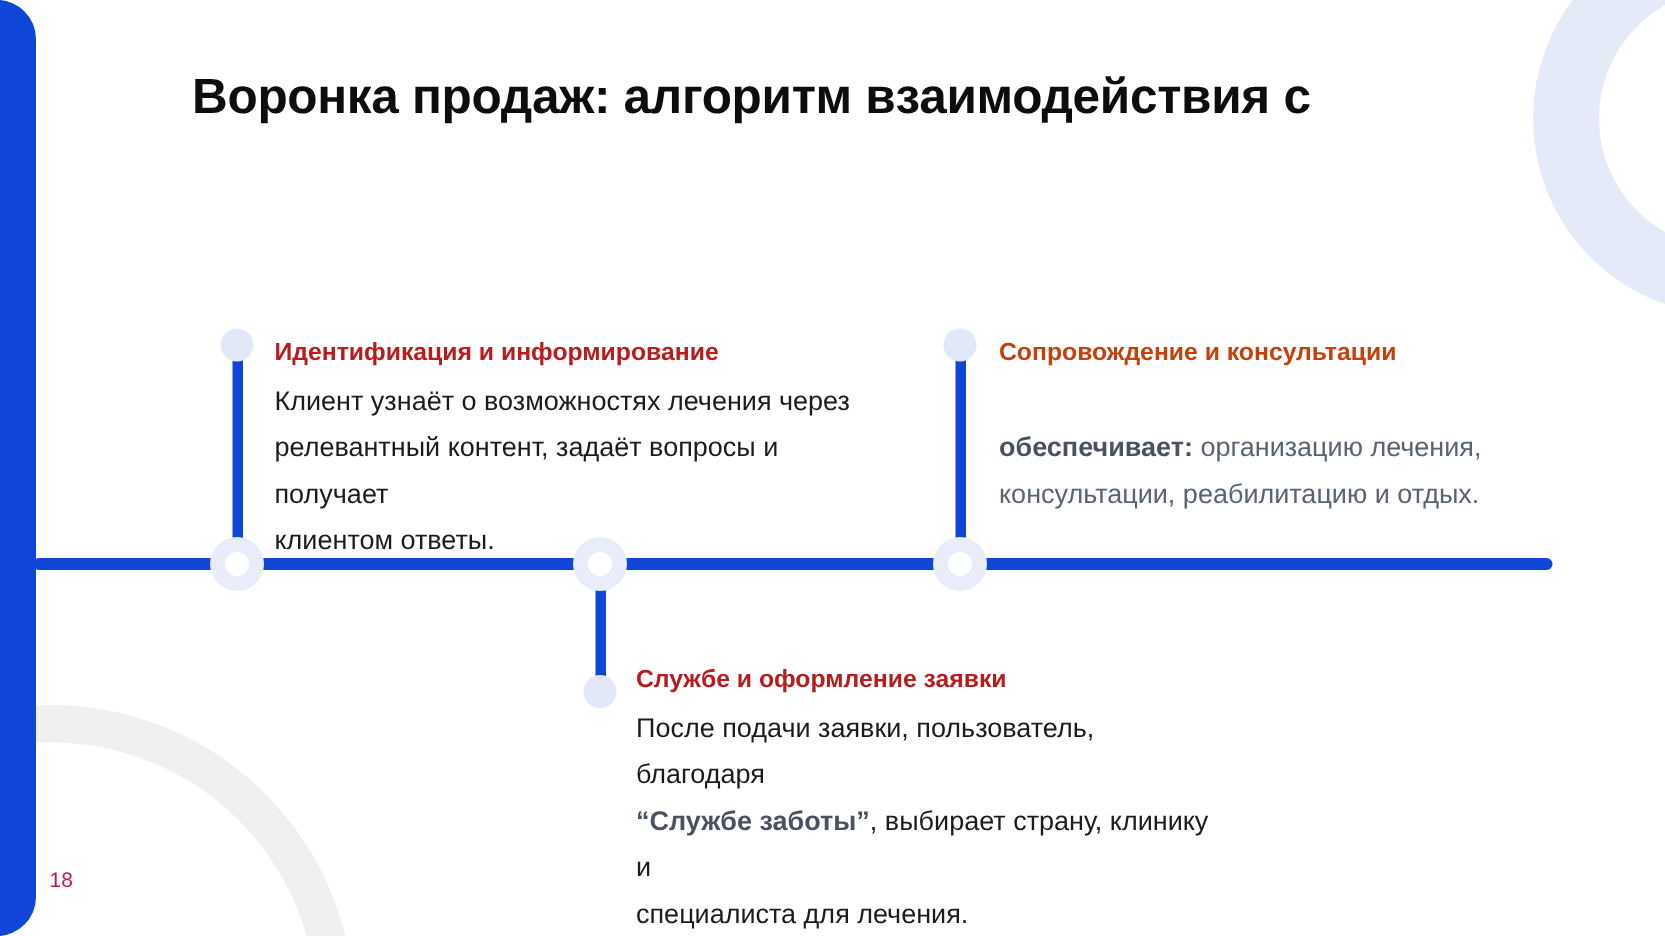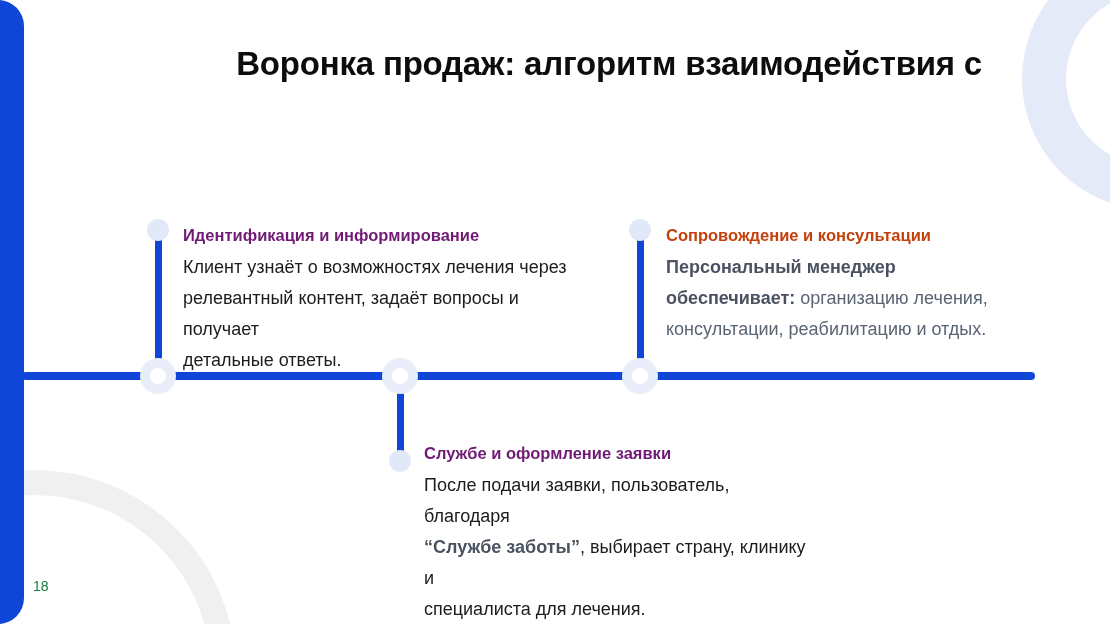--- a/index.html
+++ b/index.html
@@ -54,21 +54,21 @@
     box-sizing: border-box;
     z-index: 0;
   }
 
   
   .title {
     position: absolute;
     left: 128px;
     top: 42px;
     width: 854px;
-    text-align: right;
+    text-align: left;
     font-size: 33px;
     font-weight: bold;
     line-height: 1.35;
     color: #0d0d0d;
     letter-spacing: -0.2px;
     z-index: 4;
   }
 
   
   .timeline-axis {
@@ -116,40 +116,40 @@
 
   
   .block {
     position: absolute;
     z-index: 4;
   }
   .block h3 {
     margin: 0 0 6px 0;
     font-size: 16.5px;
     font-weight: bold;
-    color: #701a75;
+    color: #b91c1c;
     line-height: 1.3;
   }
   .block p {
     margin: 0;
     font-size: 18px;
     line-height: 1.72;
     color: #1c1c1c;
   }
   .block.muted h3 { color: #c2410c; }
   .block.muted p  { color: #5a6473; }
   .block p b { font-weight: bold; color: #4a5261; }
 
   
   .page-number {
     position: absolute;
     left: 33px;
     top: 578px;
     font-size: 14px;
-    color: #15803d;
+    color: #be185d;
     z-index: 5;
   }
 </style>
 </head>
 <body>
 
 <div id="slide">
 
   <div class="corner-ring-blue"></div>
   <div class="corner-ring-gray"></div>
@@ -171,37 +171,37 @@
 
   <div class="stem" style="left:637px; top:228px; height:150px;"></div>
   <div class="stem-cap" style="left:629px; top:219px;"></div>
   <div class="node" style="left:622px; top:358px;"></div>
 
   <div class="block" style="left:183px; top:225px; width:390px;">
     <h3>Идентификация и информирование</h3>
     <p>
       <span>Клиент узнаёт о возможностях лечения через</span><br>
       <span>релевантный контент, задаёт вопросы и получает</span><br>
-      <span>детальные ответы.</span>
+      <span>клиентом ответы.</span>
     </p>
   </div>
 
   <div class="block" style="left:424px; top:443px; width:390px;">
     <h3>Службе и оформление заявки</h3>
     <p>
       <span>После подачи заявки, пользователь, благодаря</span><br>
       <b>“Службе заботы”</b><span>, выбирает страну, клинику и</span><br>
       <span>специалиста для лечения.</span>
     </p>
   </div>
 
   <div class="block muted" style="left:666px; top:225px; width:380px;">
     <h3>Сопровождение и консультации</h3>
     <p>
-      <b>Персональный менеджер</b><br>
+      <br>
       <b>обеспечивает:</b><span> организацию лечения,</span><br>
       <span>консультации, реабилитацию и отдых.</span><br>
     </p>
   </div>
 
   <div class="page-number">18</div>
 
 </div>
 
 </body></html>

